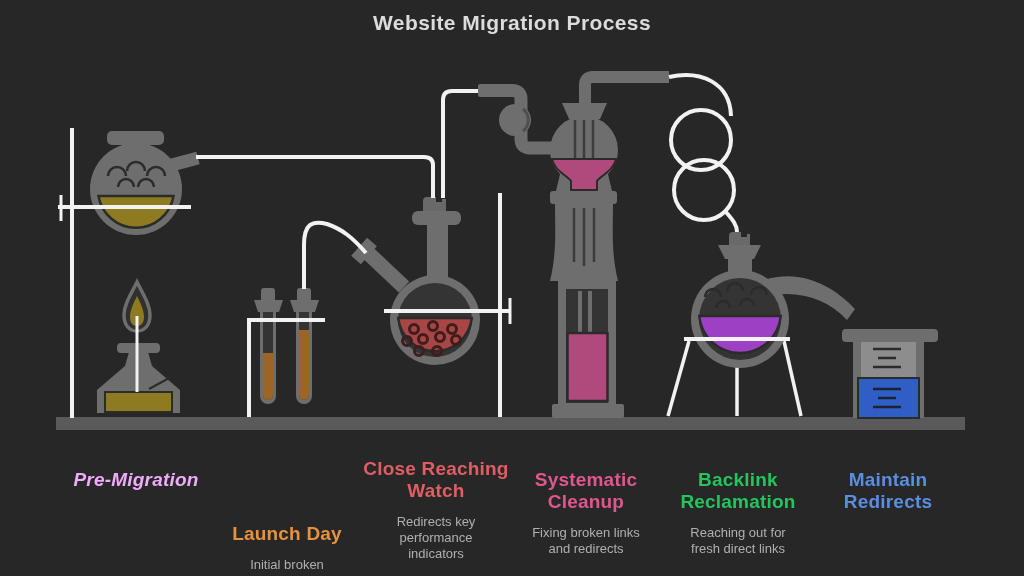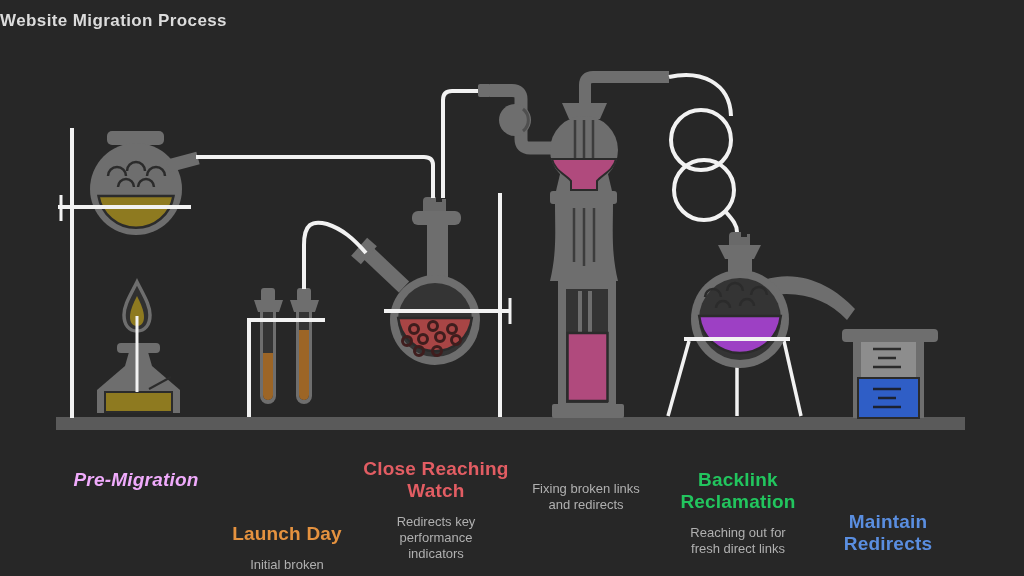--- a/index.html
+++ b/index.html
@@ -1,19 +1,19 @@
 <!DOCTYPE html>
 <html><head>
 <meta charset="utf-8">
 <style>
   html,body{margin:0;padding:0}
   body{width:1024px;height:576px;background:#272727;overflow:hidden;position:relative;
        font-family:"Liberation Sans",sans-serif}
-  .title{position:absolute;top:11px;left:0;width:100%;
-         font-size:17px;font-weight:600;color:#dcdcdc;letter-spacing:.4px}
+  .title{position:absolute;top:11px;left:0;width:100%;text-align:center;
+         font-size:21px;font-weight:600;color:#dcdcdc;letter-spacing:.4px}
   svg.scene{position:absolute;left:0;top:0}
   .stage{position:absolute;width:176px;text-align:center}
   .stage h3{margin:0;font-size:19px;font-weight:700;line-height:1.16;
             white-space:pre-line;letter-spacing:.2px}
   .stage p{margin:12px 0 0;font-size:13px;line-height:1.24;color:#b0b0b0;white-space:pre-line}
 </style>
 </head>
 <body>
 
 <div class="title">Website Migration Process</div>
@@ -197,25 +197,27 @@
 deployment</p>
 </div>
 <div class="stage" style="left:348px;top:458px">
   <h3 style="color: rgb(226, 93, 99);">Close Reaching
 Watch</h3>
   <p>Redirects key
 performance
 indicators</p>
 </div>
 <div class="stage" style="left:498px;top:469px">
+  <h3 style="color: rgb(226, 86, 142);">Systematic
+Cleanup</h3>
   <p>Fixing broken links
 and redirects</p>
 </div>
 <div class="stage" style="left:650px;top:469px">
   <h3 style="color: #22c55e;">Backlink
 Reclamation</h3>
   <p>Reaching out for
 fresh direct links</p>
 </div>
 <div class="stage" style="left:800px;top:469px">
-  <h3 style="color: rgb(90, 142, 224); margin-top: 42px;">Maintain
+  <h3 style="color: rgb(90, 142, 224);">Maintain
 Redirects</h3>
 </div>
 
 </body></html>

